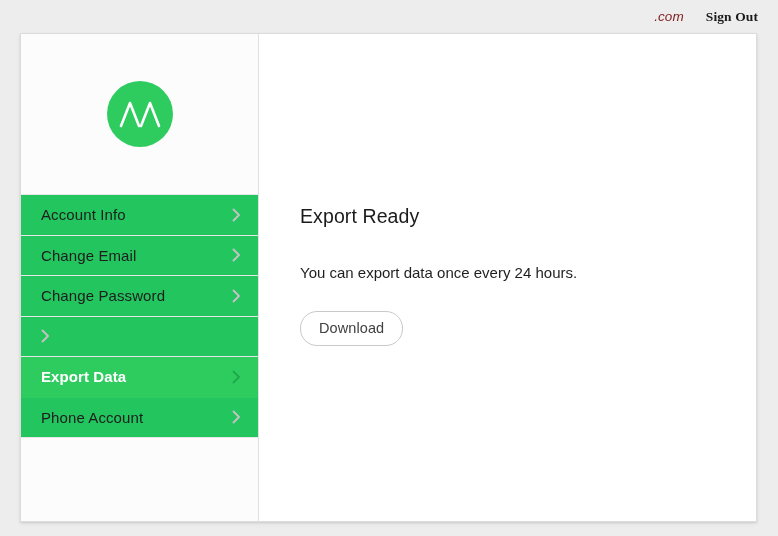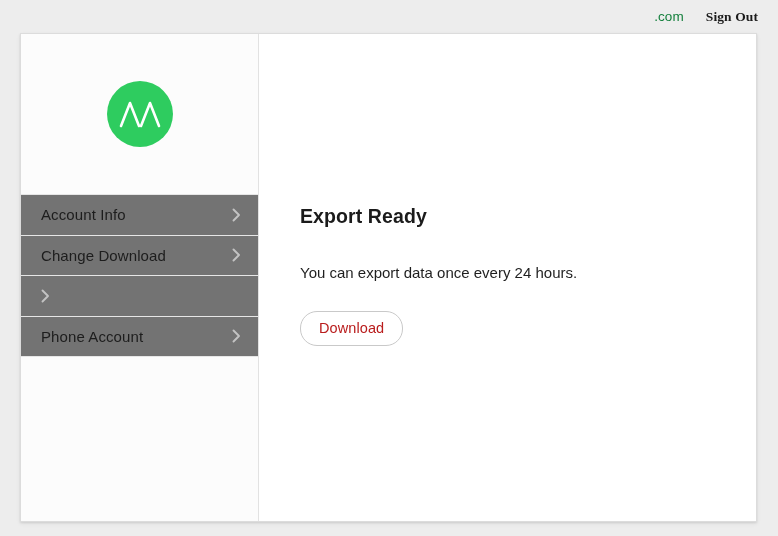--- a/index.html
+++ b/index.html
@@ -23,23 +23,24 @@
     width: 778px;
     height: 33px;
     display: flex;
     align-items: center;
     justify-content: flex-end;
     box-sizing: border-box;
     padding-right: 20px;
   }
   .topbar-domain {
     font-size: 13.5px;
-    color: #15803d;
+    color: #7f1d1d;
     letter-spacing: 0.1px;
     margin-right: 22px;
+    font-style: italic;
   }
   .topbar-signout {
     font-size: 13.5px;
     font-weight: bold;
     color: #1b1b1b;
     letter-spacing: 0.1px;
     cursor: pointer;
     font-family: Liberation Serif, serif;
   }
 
@@ -89,21 +90,21 @@
     border-top: 1px solid #e6e6e6;
   }
   .menu-item {
     height: 40.5px;
     border-bottom: 1px solid #e6e6e6;
     display: flex;
     align-items: center;
     box-sizing: border-box;
     padding: 0 17px 0 20px;
     cursor: pointer;
-    background: #737373;
+    background: #22c55e;
   }
   .menu-item .label {
     flex: 1;
     font-size: 15px;
     color: #1d1d1d;
     letter-spacing: 0.1px;
   }
   .menu-item .chev {
     width: 9px;
     height: 14px;
@@ -124,37 +125,37 @@
 
   
   .content {
     flex: 1;
     background: #ffffff;
     box-sizing: border-box;
     padding: 171px 0 0 41px;
   }
   .content-title {
     font-size: 19.5px;
-    font-weight: bold;
+    font-weight: normal;
     color: #1b1b1b;
     letter-spacing: 0.1px;
     margin: 0 0 28px 0;
   }
   .content-body {
     font-size: 15px;
     color: #1f1f1f;
     line-height: 22px;
     margin: 0 0 27px 0;
   }
   .content-body div { white-space: nowrap; margin-top: 34px; }
 
   .download-btn {
     display: inline-block;
     font-size: 14.5px;
-    color: #b91c1c;
+    color: #404040;
     background: #ffffff;
     border: 1px solid #c9c9c9;
     border-radius: 17px;
     padding: 8px 18px 9px 18px;
     cursor: pointer;
     letter-spacing: 0.1px;
   }
 </style>
 </head>
 <body>
@@ -181,38 +182,54 @@
 
       <div class="menu-item">
         <span class="label">Account Info</span>
         <span class="chev">
           <svg width="9" height="14" viewBox="0 0 9 14" aria-hidden="true">
             <path d="M1.5 1.5 L7 7 L1.5 12.5" fill="none" stroke="#c3c3c3" stroke-width="1.9" stroke-linecap="round" stroke-linejoin="round"></path>
           </svg>
         </span>
       </div>
 
-
-      <div class="menu-item">
-        <span class="label">Change Download</span>
-        <span class="chev">
-          <svg width="9" height="14" viewBox="0 0 9 14" aria-hidden="true">
-            <path d="M1.5 1.5 L7 7 L1.5 12.5" fill="none" stroke="#c3c3c3" stroke-width="1.9" stroke-linecap="round" stroke-linejoin="round"></path>
-          </svg>
-        </span>
-      </div>
-
-      <div class="menu-item">
-        <span class="chev">
-          <svg width="9" height="14" viewBox="0 0 9 14" aria-hidden="true">
-            <path d="M1.5 1.5 L7 7 L1.5 12.5" fill="none" stroke="#c3c3c3" stroke-width="1.9" stroke-linecap="round" stroke-linejoin="round"></path>
-          </svg>
-        </span>
-      </div>
-
+      <div class="menu-item">
+        <span class="label">Change Email</span>
+        <span class="chev">
+          <svg width="9" height="14" viewBox="0 0 9 14" aria-hidden="true">
+            <path d="M1.5 1.5 L7 7 L1.5 12.5" fill="none" stroke="#c3c3c3" stroke-width="1.9" stroke-linecap="round" stroke-linejoin="round"></path>
+          </svg>
+        </span>
+      </div>
+
+      <div class="menu-item">
+        <span class="label">Change Password</span>
+        <span class="chev">
+          <svg width="9" height="14" viewBox="0 0 9 14" aria-hidden="true">
+            <path d="M1.5 1.5 L7 7 L1.5 12.5" fill="none" stroke="#c3c3c3" stroke-width="1.9" stroke-linecap="round" stroke-linejoin="round"></path>
+          </svg>
+        </span>
+      </div>
+
+      <div class="menu-item">
+        <span class="chev">
+          <svg width="9" height="14" viewBox="0 0 9 14" aria-hidden="true">
+            <path d="M1.5 1.5 L7 7 L1.5 12.5" fill="none" stroke="#c3c3c3" stroke-width="1.9" stroke-linecap="round" stroke-linejoin="round"></path>
+          </svg>
+        </span>
+      </div>
+
+      <div class="menu-item active">
+        <span class="label">Export Data</span>
+        <span class="chev">
+          <svg width="9" height="14" viewBox="0 0 9 14" aria-hidden="true">
+            <path d="M1.5 1.5 L7 7 L1.5 12.5" fill="none" stroke="#1fa84c" stroke-width="1.9" stroke-linecap="round" stroke-linejoin="round"></path>
+          </svg>
+        </span>
+      </div>
 
       <div class="menu-item">
         <span class="label">Phone Account</span>
         <span class="chev">
           <svg width="9" height="14" viewBox="0 0 9 14" aria-hidden="true">
             <path d="M1.5 1.5 L7 7 L1.5 12.5" fill="none" stroke="#c3c3c3" stroke-width="1.9" stroke-linecap="round" stroke-linejoin="round"></path>
           </svg>
         </span>
       </div>
 

